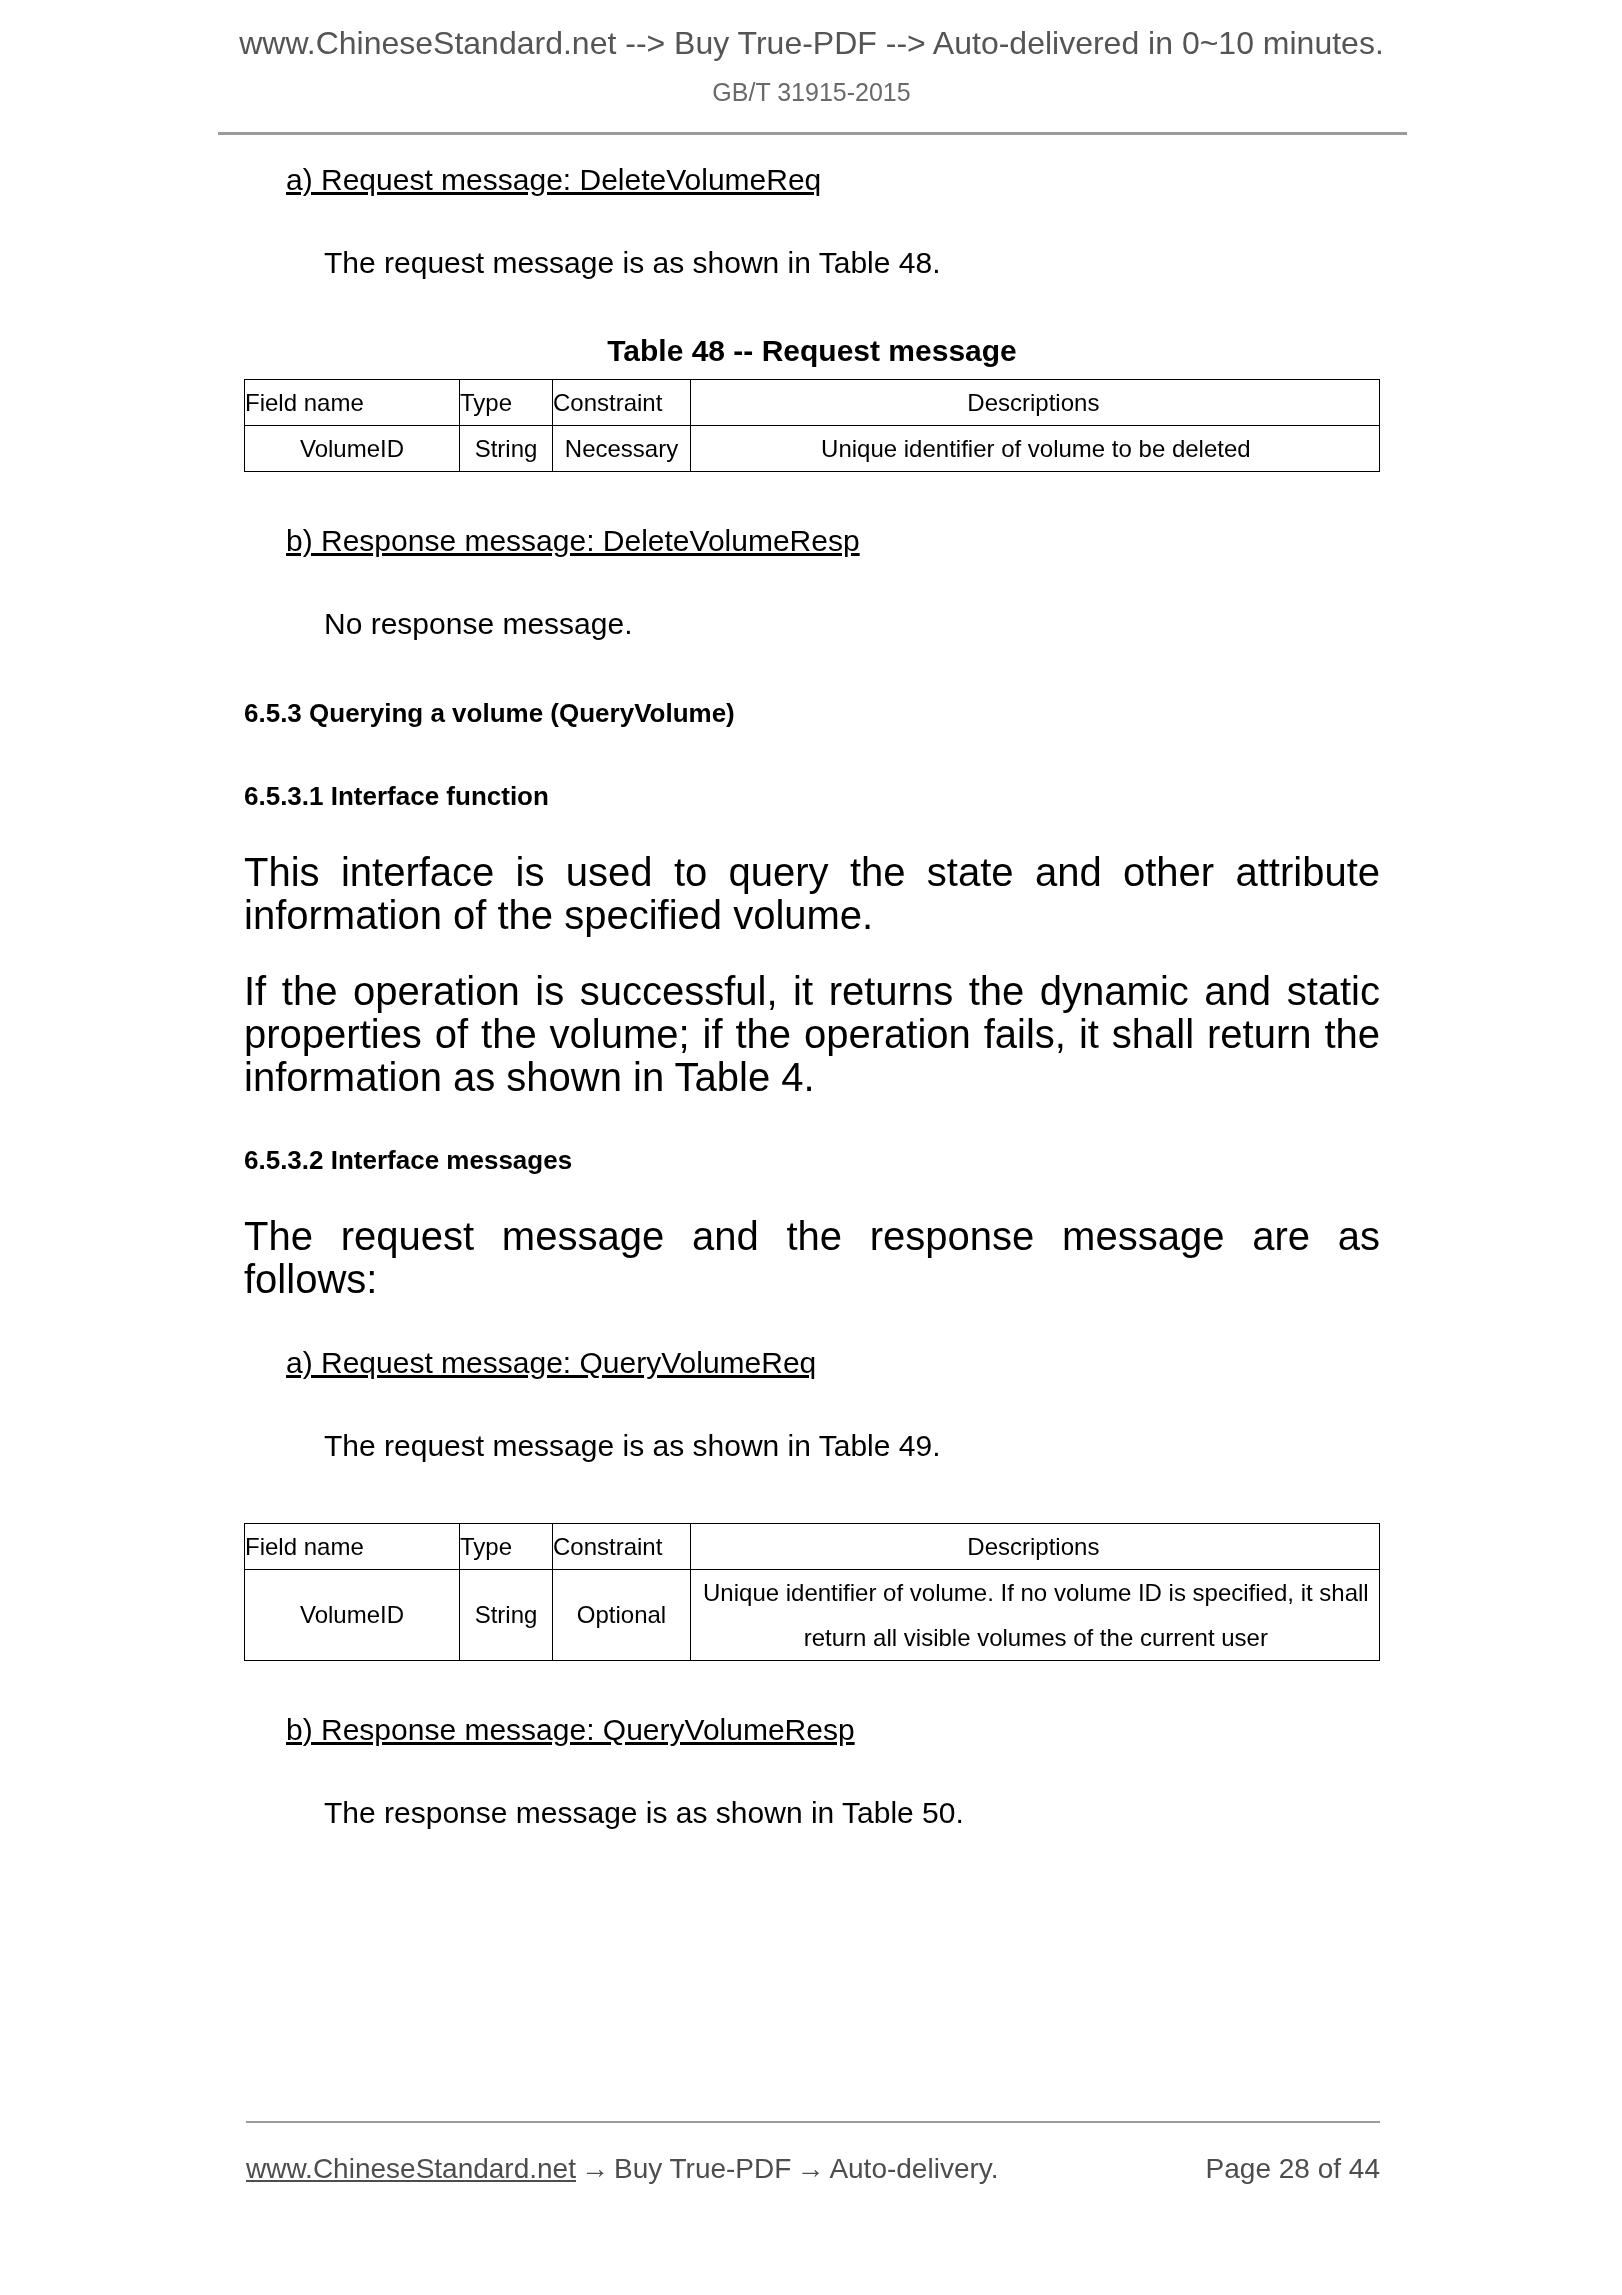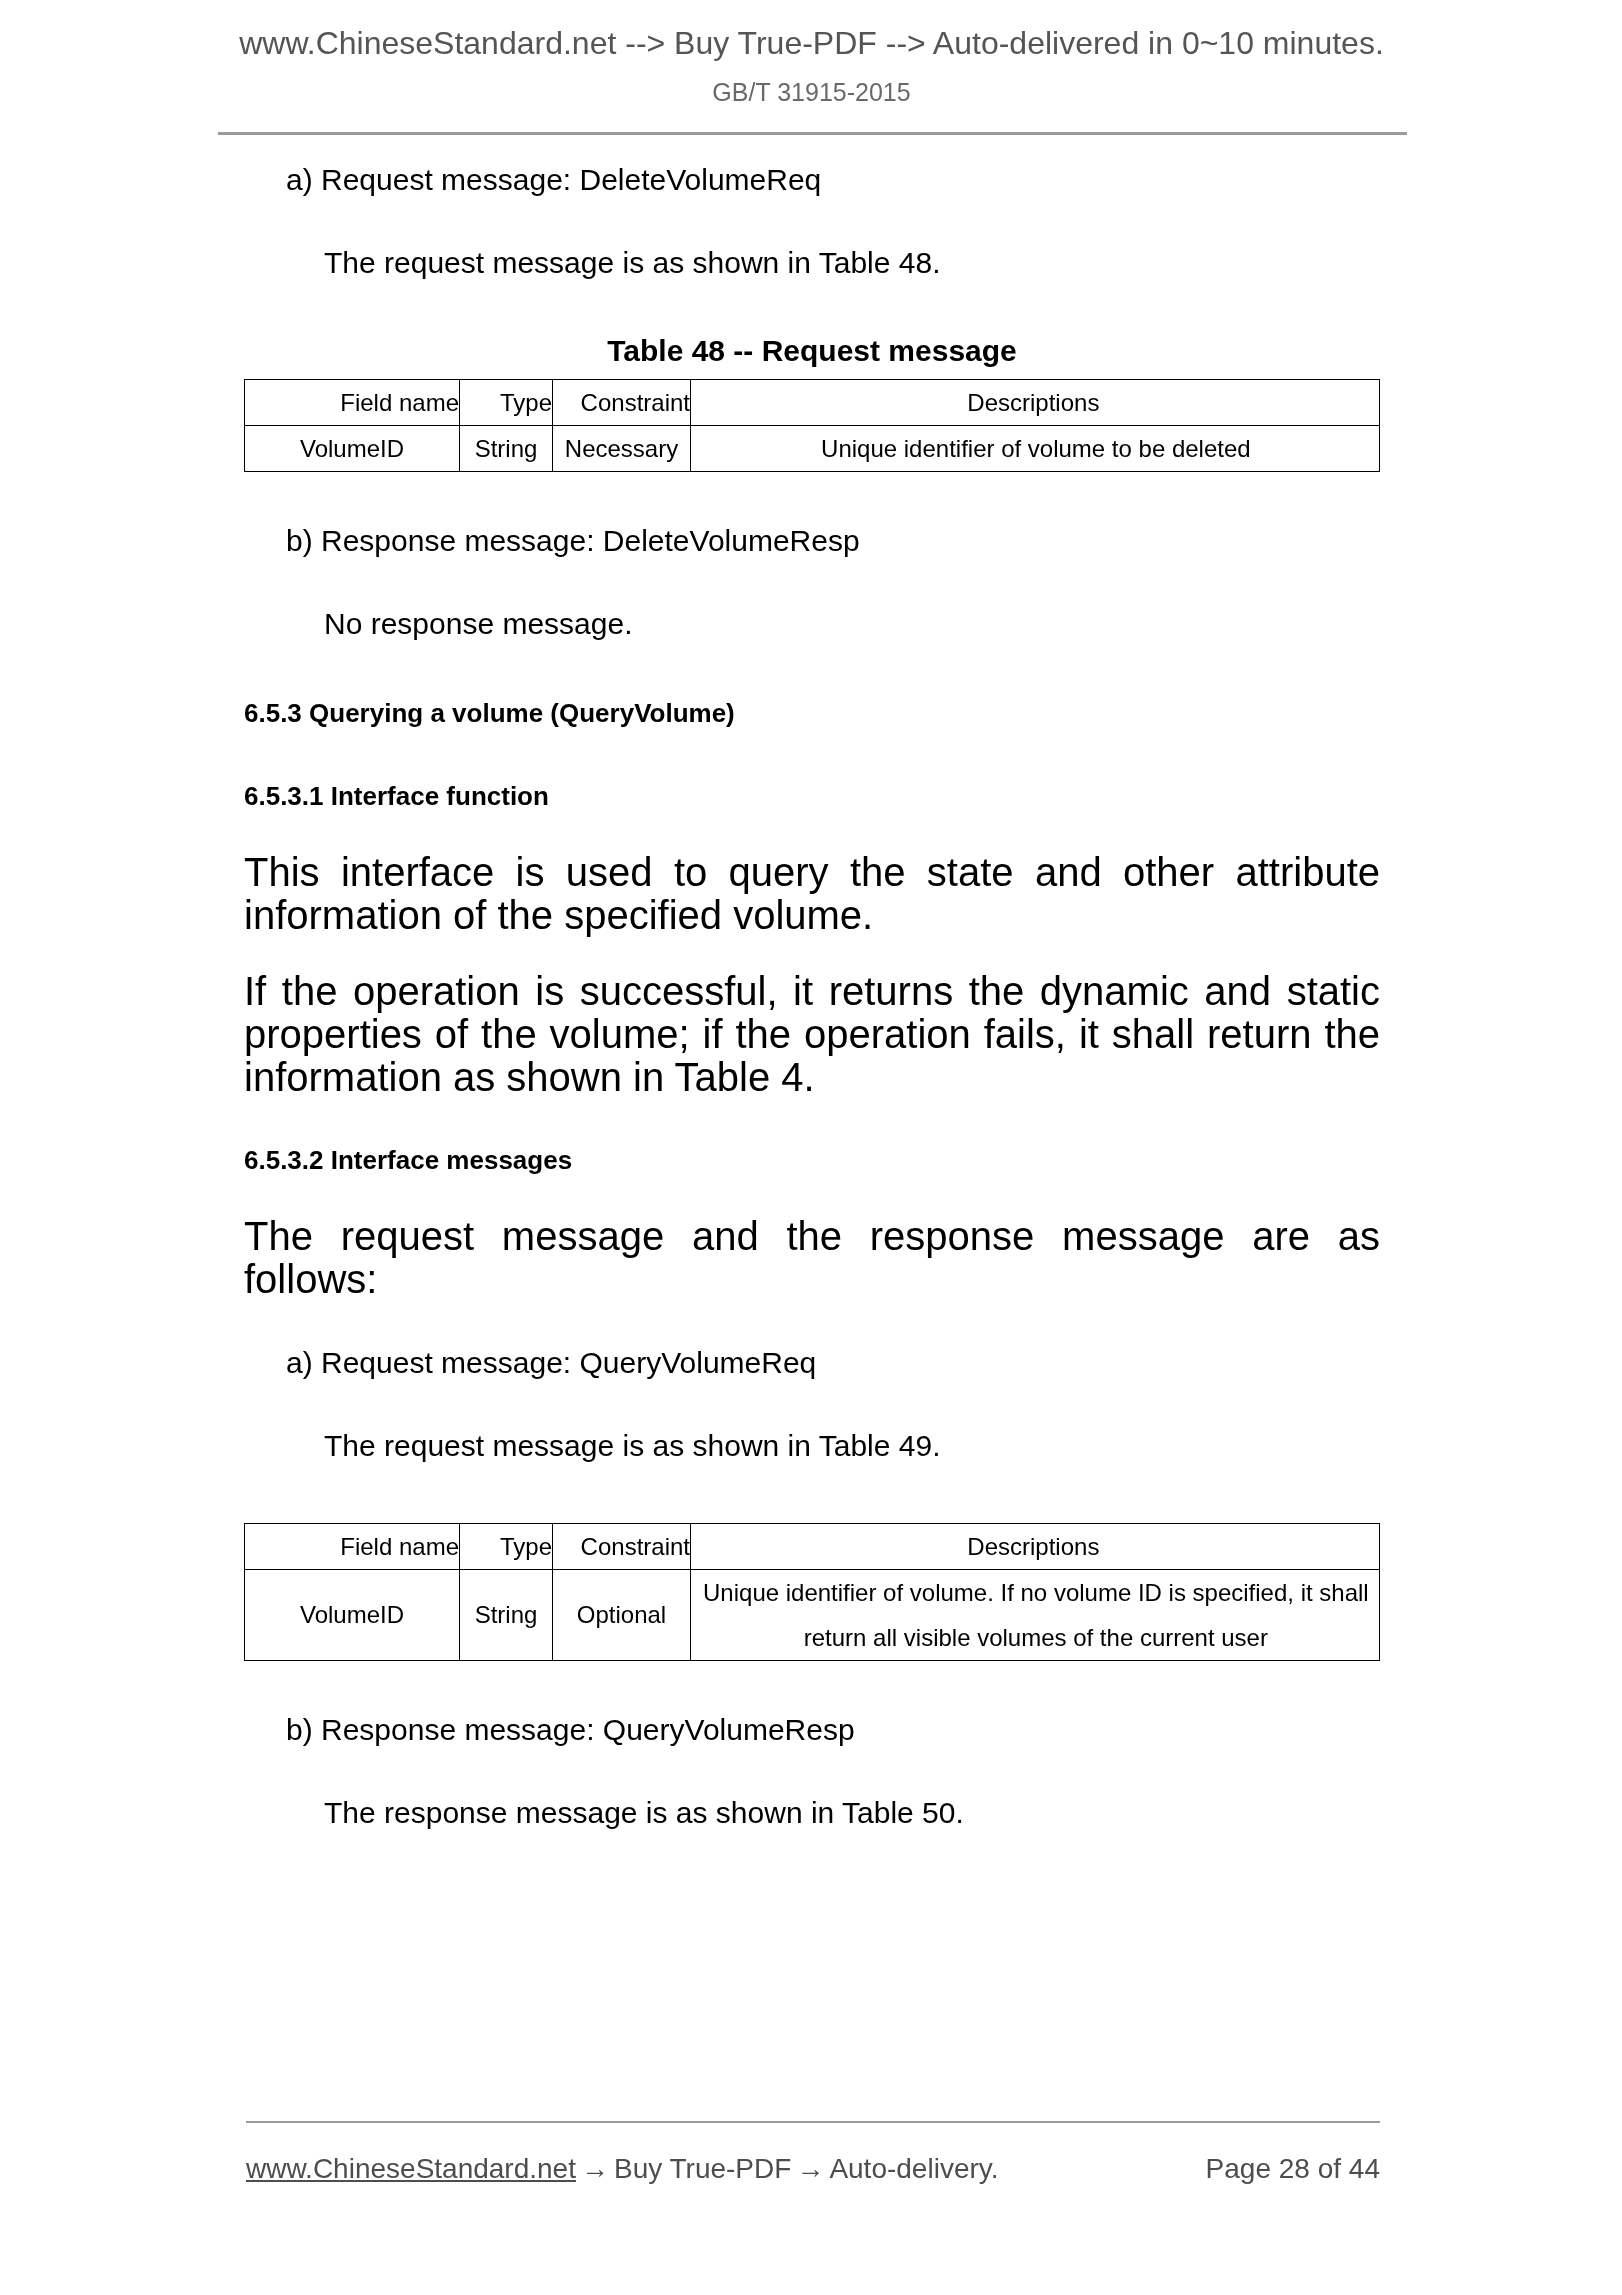--- a/index.html
+++ b/index.html
@@ -78,20 +78,21 @@
   }
   .spacer-40 { height: 33px; }
   .spacer-48 { height: 40px; }
   .spacer-56 { height: 47px; }
 
   .list-a {
     margin: 0;
     padding-left: 42px;
     font-size: 30px;
     line-height: 43px;
+    text-decoration: underline;
   }
   .list-b {
     margin: 0;
     padding-left: 80px;
     font-size: 30px;
     line-height: 43px;
   }
 
   h3.heading {
     margin: 0;
@@ -116,21 +117,21 @@
   }
   table.msg-table td,
   table.msg-table th {
     border: 1.7px solid #000000;
     font-size: 24px;
     font-weight: normal;
     line-height: 37px;
     padding: 0;
   }
   table.msg-table th {
-    text-align: right;
+    text-align: left;
     height: 43px;
   }
   table.msg-table td.c-center {
     text-align: center;
   }
   table.msg-table td.c-desc,
   table.msg-table th.c-desc-h {
     padding-left: 5px;
     padding-right: 3.3px;
   }

